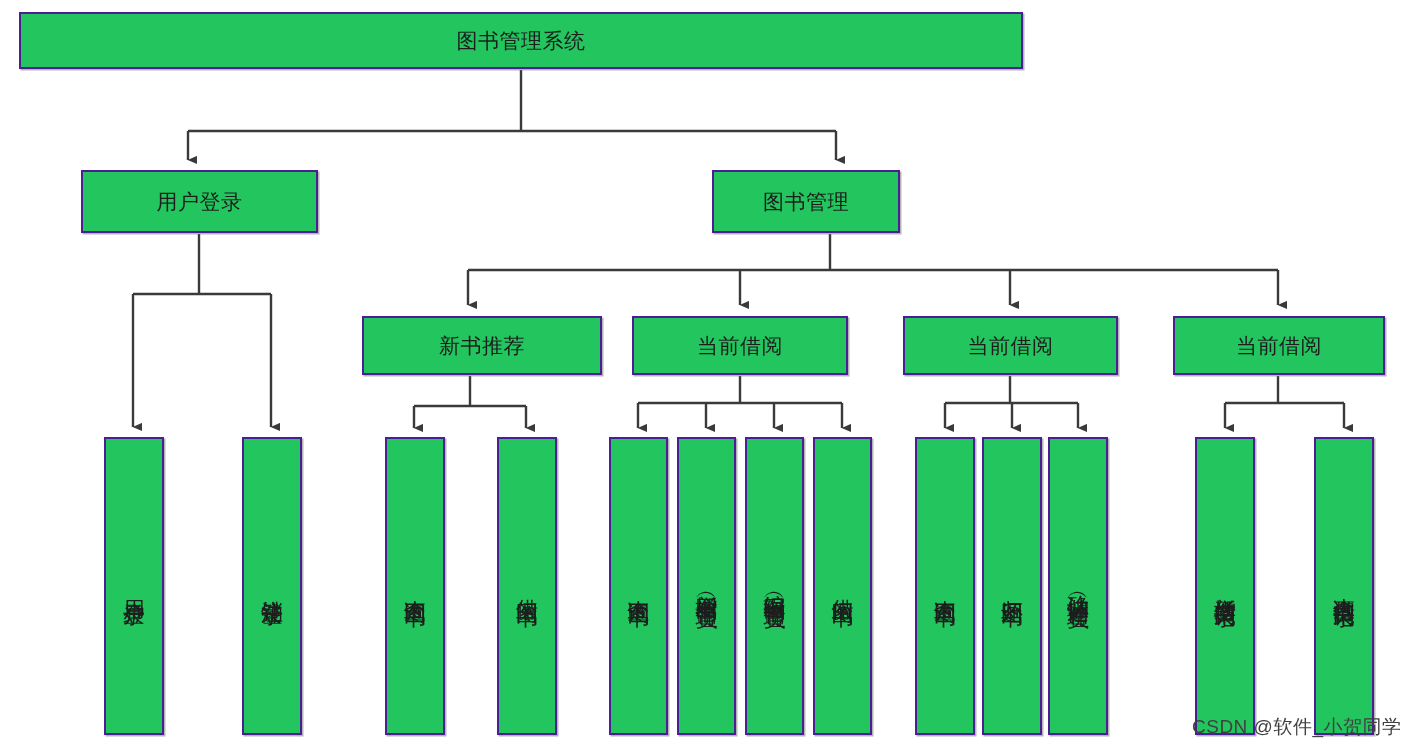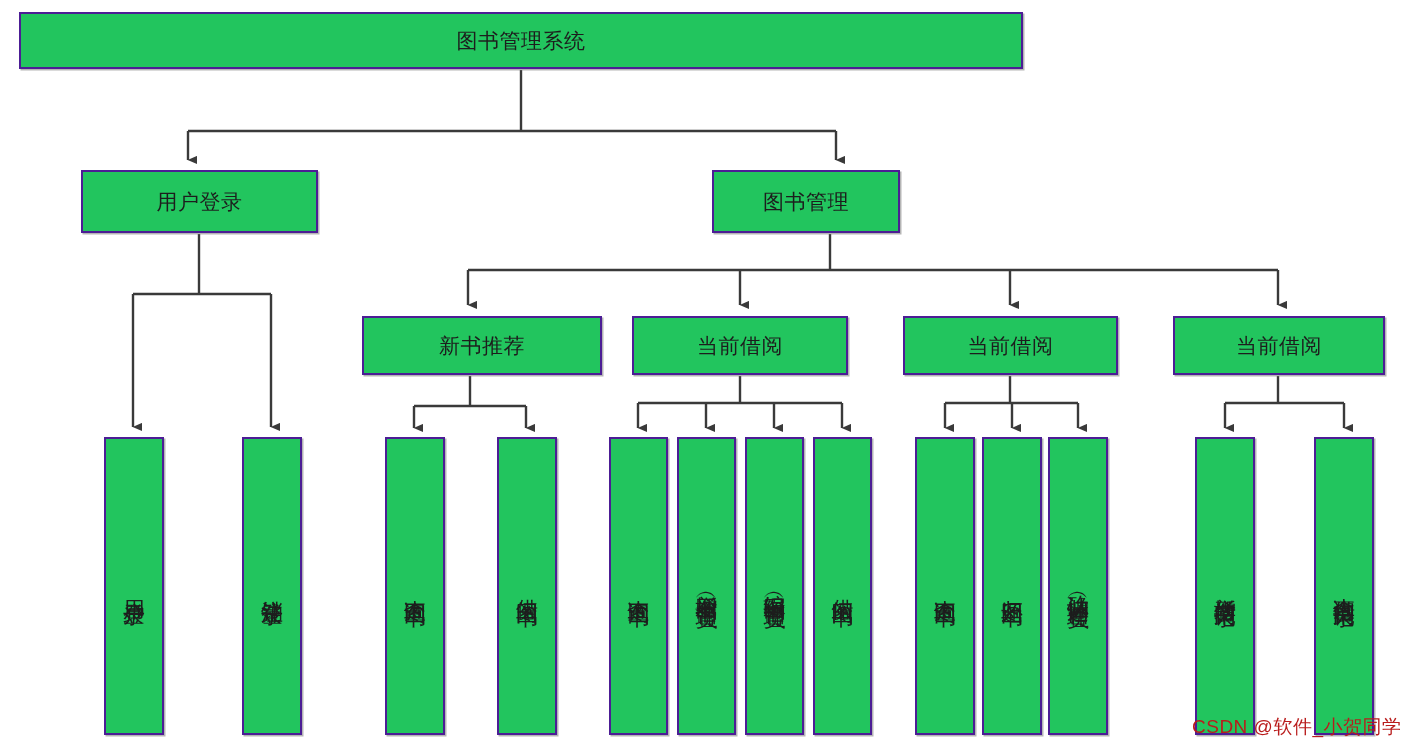--- a/index.html
+++ b/index.html
@@ -57,21 +57,21 @@
     line-height: 1.28;
     letter-spacing: 2px;
     white-space: nowrap;
     text-align: center;
   }
   .watermark {
     position: absolute;
     left: 1192px;
     top: 714px;
     font-size: 19px;
-    color: #b91c1c;
+    color: #404040;
     white-space: nowrap;
     letter-spacing: 0.5px;
     z-index: 5;
   }
 </style>
 </head>
 <body>
 
 <div id="diagram-root">
 

